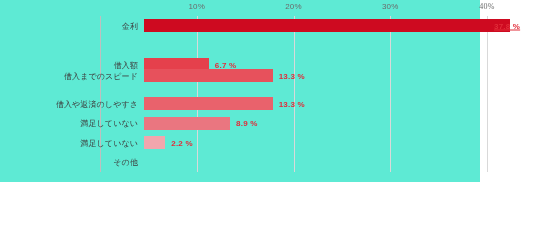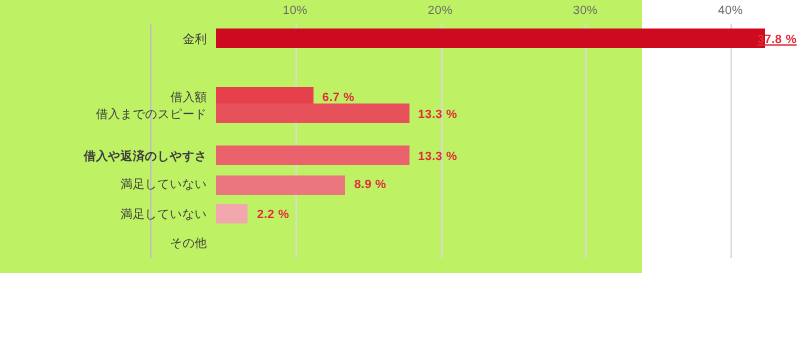--- a/index.html
+++ b/index.html
@@ -9,23 +9,23 @@
   }
   body {
     width: 536px;
     height: 182px;
     font-family: "Liberation Sans", "DejaVu Sans", sans-serif;
     overflow: hidden;
   }
 
   #chart-root {
     position: relative;
-    width: 428px;
+    width: 480px;
     height: 182px;
-    background: #bef264;
+    background: #5eead4;
   }
 
   
   
   .plot-area {
     position: absolute;
     left: 100px;
     top: 16px;
     width: 436px;
     height: 156px;
@@ -105,43 +105,43 @@
   <div id="gridlines">
       <div class="gridline" style="left: 196.75px; top: 16px; height: 156px;"></div>
       <div class="gridline" style="left: 293.5px; top: 16px; height: 156px;"></div>
       <div class="gridline" style="left: 390.25px; top: 16px; height: 156px;"></div>
       <div class="gridline" style="left: 487px; top: 16px; height: 156px;"></div>
     </div>
   <div id="ticklabels">
       <div class="tick-label" style="left: 196.75px;">10%</div>
       <div class="tick-label" style="left: 293.5px;">20%</div>
       <div class="tick-label" style="left: 390.25px;">30%</div>
-      <div class="tick-label" style="left: 487px;">40%</div>
+      <div class="tick-label" style="left: 487px; font-family: Liberation Serif, serif;">40%</div>
     </div>
 
   <div class="axis-baseline"></div>
 
   <div class="plot-area" id="plot-area">
       <div class="row" style="top: 3.25px;">
         <div class="cat-label" style="color: rgb(61, 61, 61);">金利</div>
         <div class="bar" style="width: 365.715px; background: rgb(206, 10, 32);"></div>
-        <div class="value-label" style="left: 361px; color: rgb(225, 44, 57); text-decoration: underline;">37.8 %</div>
+        <div class="value-label" style="left: 350px; color: rgb(225, 44, 57); text-decoration: underline;">37.8 %</div>
       </div>
       <div class="row" style="top: 42.25px;">
         <div class="cat-label" style="color: rgb(61, 61, 61);">借入額</div>
         <div class="bar" style="width: 64.8225px; background: rgb(229, 64, 76);"></div>
         <div class="value-label" style="left: 70.8225px; color: rgb(225, 44, 57);">6.7 %</div>
       </div>
       <div class="row" style="top: 53px;">
         <div class="cat-label" style="color: rgb(61, 61, 61);">借入までのスピード</div>
         <div class="bar" style="width: 128.678px; background: rgb(231, 81, 92);"></div>
         <div class="value-label" style="left: 134.678px; color: rgb(225, 44, 57);">13.3 %</div>
       </div>
       <div class="row" style="top: 81.25px;">
-        <div class="cat-label" style="color: rgb(61, 61, 61); font-weight: bold;">借入や返済のしやすさ</div>
+        <div class="cat-label" style="color: rgb(61, 61, 61);">借入や返済のしやすさ</div>
         <div class="bar" style="width: 128.678px; background: rgb(233, 98, 108);"></div>
         <div class="value-label" style="left: 134.678px; color: rgb(225, 44, 57);">13.3 %</div>
       </div>
       <div class="row" style="top: 100.75px;">
         <div class="cat-label" style="color: rgb(61, 61, 61);">満足していない</div>
         <div class="bar" style="width: 86.1075px; background: rgb(234, 118, 128);"></div>
         <div class="value-label" style="left: 92.1075px; color: rgb(225, 44, 57);">8.9 %</div>
       </div>
       <div class="row" style="top: 120.25px;">
         <div class="cat-label" style="color: rgb(61, 61, 61);">満足していない</div>

